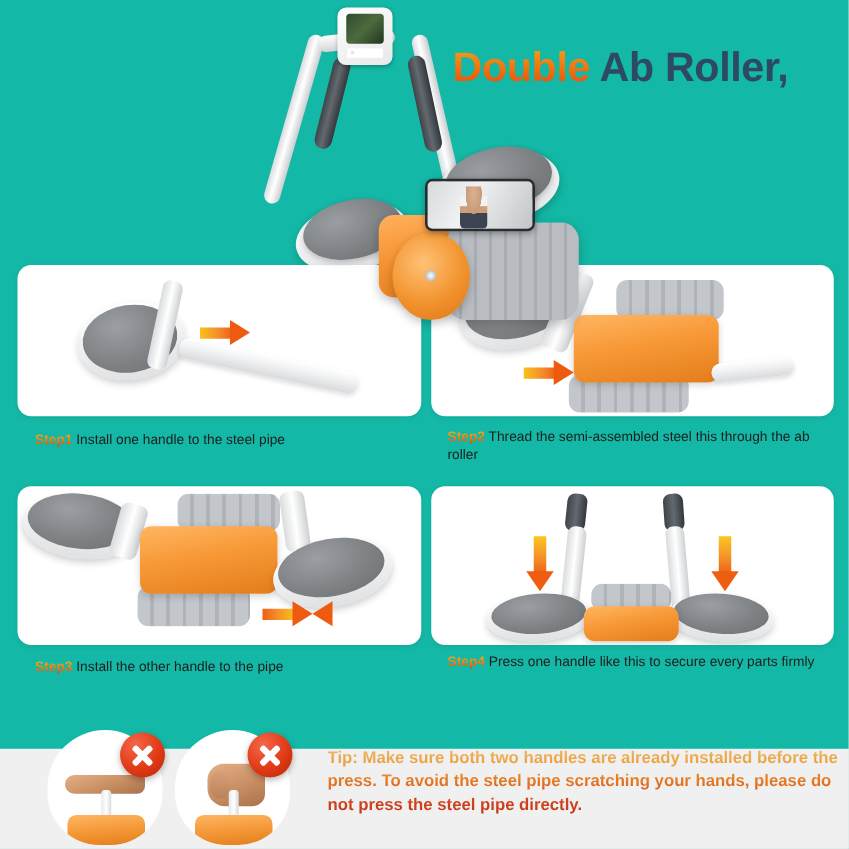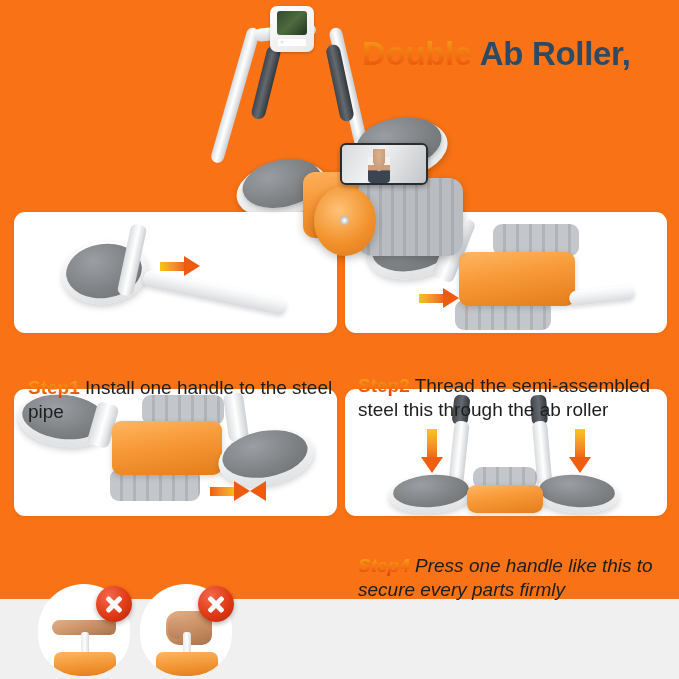--- a/index.html
+++ b/index.html
@@ -2,21 +2,21 @@
 <html><head>
 <meta charset="utf-8">
 <style>
   * { box-sizing: border-box; margin: 0; padding: 0; }
   html, body {
     width: 679px; height: 679px;
     font-family: "Liberation Sans", sans-serif;
     background: #f0f0f0;
     overflow: hidden;
   }
-  #page { position: relative; width: 679px; height: 599px; background: #f97316; }
+  #page { position: relative; width: 679px; height: 599px; background: #14b8a6; }
 
   
   .hero-title {
     position: absolute; left: 362px; top: 36px; width: 305px;
     text-align: left; line-height: 1.12;
   }
   .hero-line { font-size: 33px; font-weight: bold; letter-spacing: -0.3px; white-space: nowrap; }
   .hl-accent {
     background: linear-gradient(180deg, #f5a51d 0%, #f07c11 45%, #e8470d 100%);
     -webkit-background-clip: text; background-clip: text;
@@ -110,26 +110,26 @@
   .card {
     position: absolute; background: #fff; border-radius: 11px;
     box-shadow: 0 1px 4px rgba(0,0,0,.07); overflow: hidden;
   }
   .card-1 { left: 14px; top: 212px; width: 323px; height: 121px; }
   .card-2 { left: 345px; top: 212px; width: 322px; height: 121px; }
   .card-3 { left: 14px; top: 389px; width: 323px; height: 127px; }
   .card-4 { left: 345px; top: 389px; width: 322px; height: 127px; }
 
   .caption {
-    position: absolute; font-size: 19px; color: #1d1d1d; line-height: 1.28; margin-top: 31px;
+    position: absolute; font-size: 11px; color: #1d1d1d; line-height: 1.28;
   }
   .cap-1 { left: 28px; top: 345px; width: 310px; }
   .cap-2 { left: 358px; top: 343px; width: 305px; }
   .cap-3 { left: 28px; top: 527px; width: 310px; }
-  .cap-4 { left: 358px; top: 523px; width: 305px; font-style: italic; }
+  .cap-4 { left: 358px; top: 523px; width: 305px; }
   .step-tag {
     font-weight: bold;
     background: linear-gradient(180deg,#f7b21e 0%,#f07a10 55%,#e03a0c 100%);
     -webkit-background-clip: text; background-clip: text;
     -webkit-text-fill-color: transparent; color: #ef7a11;
   }
 
   
   .ci { position: absolute; }
   .handle-shell {
@@ -334,33 +334,38 @@
   </div>
 
   <div class="caption cap-1">
     <span class="step-tag">Step1</span>
     <span>Install one handle to the steel pipe</span>
   </div>
   <div class="caption cap-2">
     <span class="step-tag">Step2</span>
     <span>Thread the semi-assembled steel this through the ab roller</span>
   </div>
+  <div class="caption cap-3">
+    <span class="step-tag">Step3</span>
+    <span>Install the other handle to the pipe</span>
+  </div>
   <div class="caption cap-4">
     <span class="step-tag">Step4</span>
     <span>Press one handle like this to secure every parts firmly</span>
   </div>
 
   <div class="thumb thumb-1">
     <div class="hand hand-flat"></div>
     <div class="thumb-pipe"></div>
     <div class="thumb-base"></div>
   </div>
   <div class="badge-x badge-1"></div>
 
   <div class="thumb thumb-2">
     <div class="hand fist"></div>
     <div class="thumb-pipe"></div>
     <div class="thumb-base"></div>
   </div>
   <div class="badge-x badge-2"></div>
 
+  <div class="tip">Tip: Make sure both two handles are already installed before the press. To avoid the steel pipe scratching your hands, please do not press the steel pipe directly.</div>
 
 </div>
 
 </body></html>

